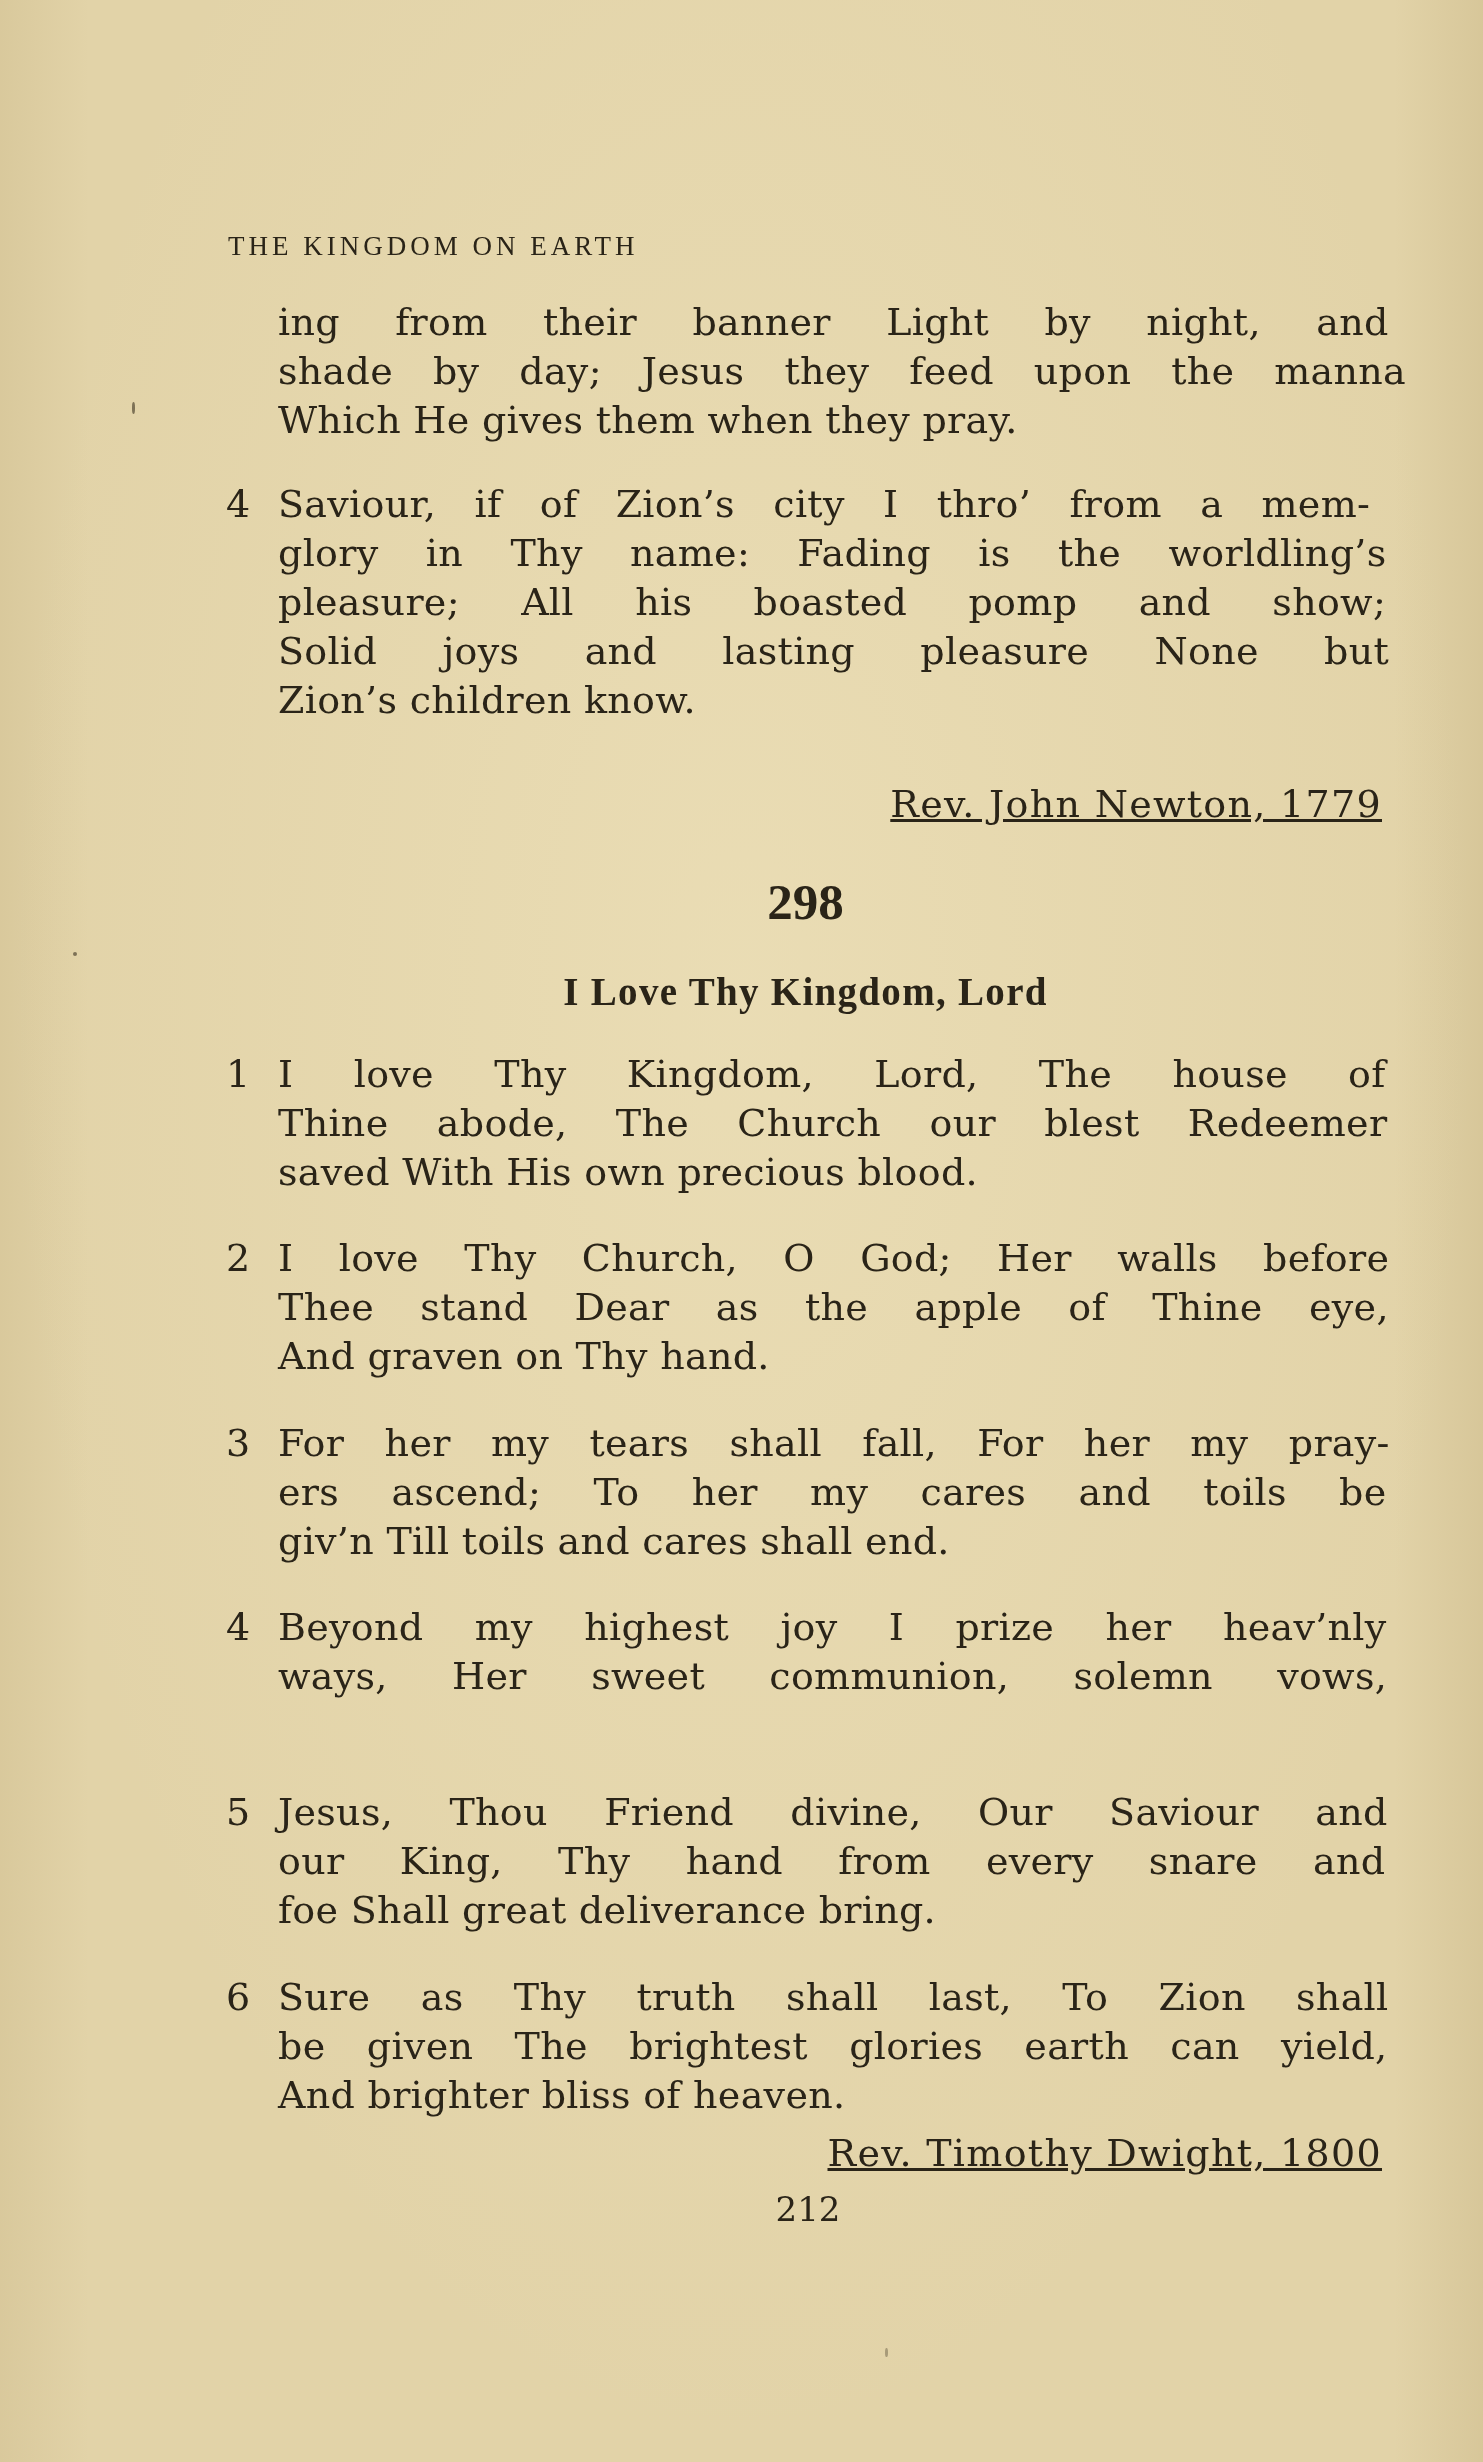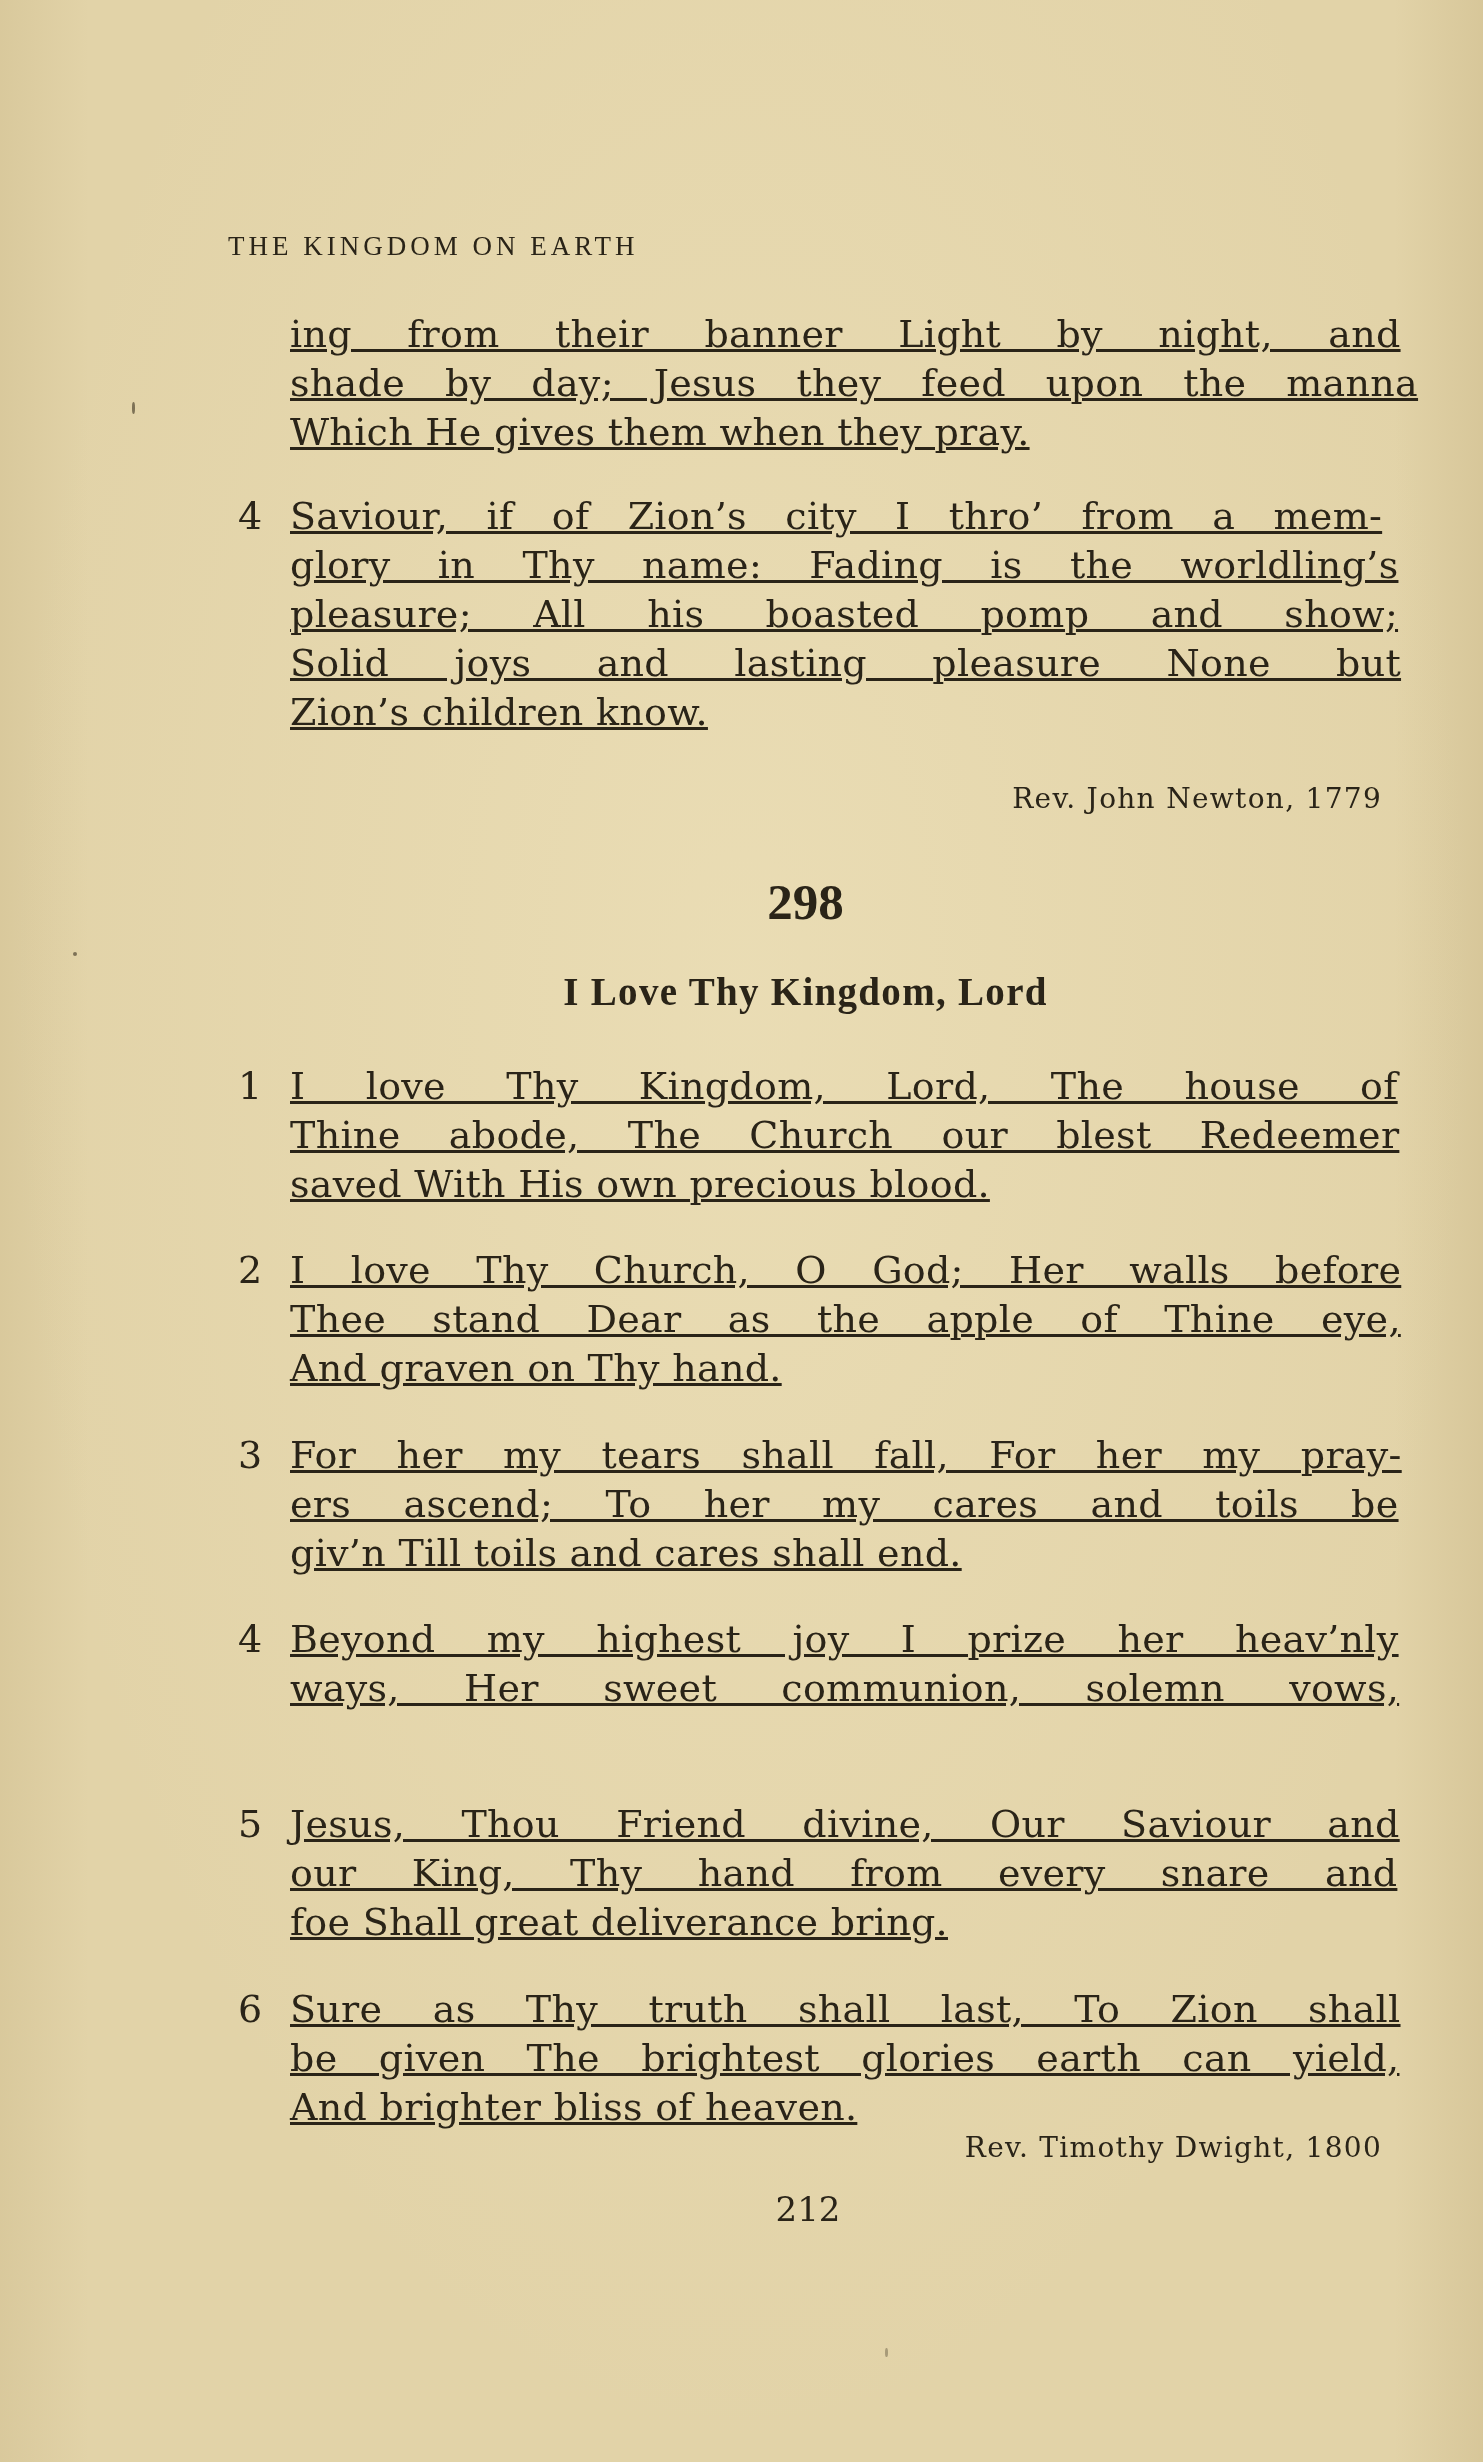--- a/index.html
+++ b/index.html
@@ -13,32 +13,33 @@
     color:#2a2418;
     position:relative;
   }
   .page { position:absolute; left:0; top:8px; width:1483px; height:2462px; }
   .running-header {
     position:absolute; left:228px; top:223px;
     font-size:27px; letter-spacing:4px; text-transform:uppercase;
     font-family:"Liberation Serif","DejaVu Serif",serif;
   }
   .block { position:absolute; left:226px; width:1156px; }
-  .verse { position:relative; padding-left:52px; margin:12px;text-decoration:underline; }
+  .verse { position:relative; padding-left:52px; margin:0; }
   .verse-num { position:absolute; left:0; top:0; width:40px; font-size:38px; line-height:49px; }
   .line {
     display:block; font-size:38px; line-height:49px; white-space:nowrap;
     text-align:justify; text-align-last:justify;
     font-family:"DejaVu Serif","Liberation Serif",serif;
     letter-spacing:0.3px;
   }
   .line.last { text-align-last:left; }
   .author {
-    position:absolute; right:101px; font-size:28px; letter-spacing:1.3px;
+    position:absolute; right:101px; font-size:38px; letter-spacing:1.3px;
     font-family:"DejaVu Serif","Liberation Serif",serif;
+    text-decoration:underline;
   }
   .hymn-number {
     position:absolute; left:0; width:1611px; text-align:center;
     font-size:51px; font-weight:bold; font-family:"Liberation Serif","DejaVu Serif",serif;
   }
   .hymn-title {
     position:absolute; left:0; width:1611px; text-align:center;
     font-size:39px; font-weight:bold; letter-spacing:1.3px; font-family:"Liberation Serif","DejaVu Serif",serif;
   }
   .page-number {

